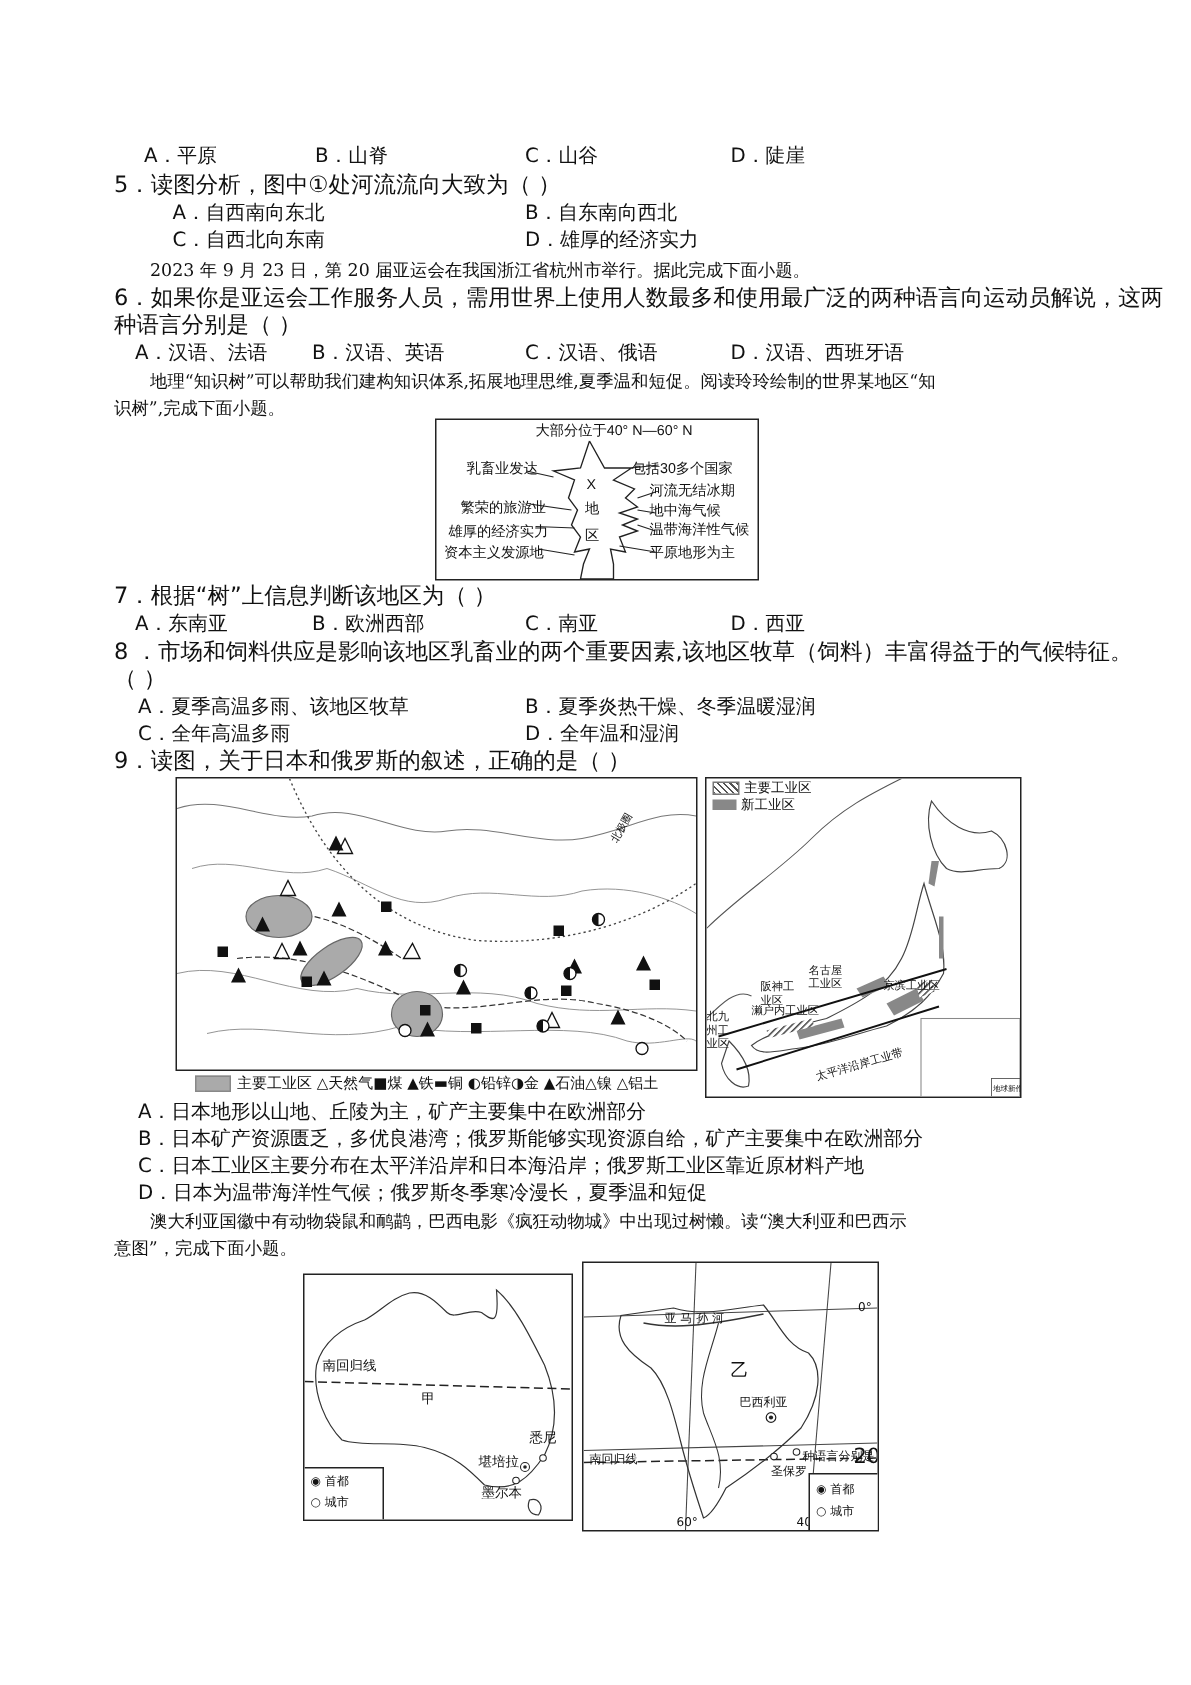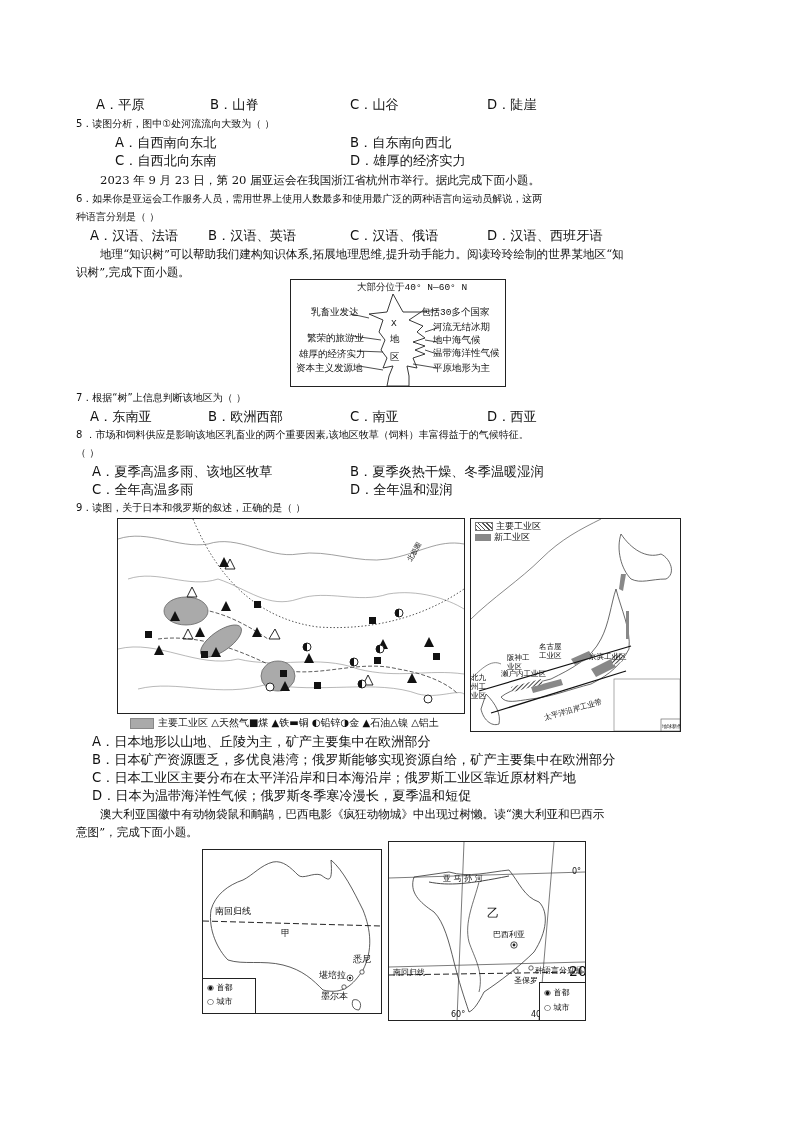--- a/index.html
+++ b/index.html
@@ -1,24 +1,24 @@
 <!DOCTYPE html>
 <html><head>
 <meta charset="utf-8">
 <style>
   html, body { margin: 0; padding: 0; background: #ffffff; }
   body { width: 794px; height: 1123px; position: relative; overflow: hidden;
          font-family: "DejaVu Sans", "Liberation Sans", sans-serif; color: #111; }
-  .line { position: absolute; font-size: 10px; line-height: 17px; white-space: nowrap; }
+  .line { position: absolute; font-size: 15px; line-height: 17px; white-space: nowrap; }
   .serif { font-family: "DejaVu Serif", "Liberation Serif", serif; font-size: 11.6px; }
   .opt { position: absolute; font-size: 13.2px; line-height: 17px; white-space: nowrap; }
   .fig { position: absolute; border: 1px solid #222; background: #fff; overflow: hidden; }
   .fig svg { position: absolute; left: 0; top: 0; }
   .flabel { position: absolute; font-size: 9px; line-height: 10px; white-space: nowrap; color: #111; }
-  .tlabel { position: absolute; font-family: Liberation Mono, monospace; font-size: 9.5px; line-height: 11px; white-space: nowrap; }
+  .tlabel { position: absolute; font-family: Liberation Sans, sans-serif; font-size: 9.5px; line-height: 11px; white-space: nowrap; }
   .legend-box { position: absolute; border: 1px solid #222; background: #fff; }
   .swatch { display: inline-block; width: 22px; height: 9px; background: #aaa; border: 1px solid #888; vertical-align: middle; margin-right: 4px; }
   .hatch { display: inline-block; width: 16px; height: 7px; vertical-align: middle; margin-right: 3px;
            background: repeating-linear-gradient(45deg, #555 0 1px, #fff 1px 3px); border: 1px solid #777; }
   .solid { display: inline-block; width: 16px; height: 7px; vertical-align: middle; margin-right: 3px; background: #888; }
 </style>
 </head>
 <body>
 
 <div class="opt" style="left:96px;top:96px">A．平原</div>
@@ -34,21 +34,21 @@
 
 <div class="line serif" style="left:100px;top:172px">2023 年 9 月 23 日，第 20 届亚运会在我国浙江省杭州市举行。据此完成下面小题。</div>
 
 <div class="line" style="left:76px;top:190px">6．如果你是亚运会工作服务人员，需用世界上使用人数最多和使用最广泛的两种语言向运动员解说，这两</div>
 <div class="line" style="left:76px;top:208px">种语言分别是（   ）</div>
 <div class="opt" style="left:90px;top:227px">A．汉语、法语</div>
 <div class="opt" style="left:208px;top:227px">B．汉语、英语</div>
 <div class="opt" style="left:350px;top:227px">C．汉语、俄语</div>
 <div class="opt" style="left:487px;top:227px">D．汉语、西班牙语</div>
 
-<div class="line serif" style="left:100px;top:246px">地理“知识树”可以帮助我们建构知识体系,拓展地理思维,提升动手能力。阅读玲玲绘制的世界某地区“知</div>
+<div class="line serif" style="left:100px;top:246px">地理“知识树”可以帮助我们建构知识体系,拓展地理思维,夏季温和短促。阅读玲玲绘制的世界某地区“知</div>
 <div class="line serif" style="left:76px;top:264px">识树”,完成下面小题。</div>
 
 <div class="fig" style="left:290px;top:279px;width:214px;height:106px">
   <svg width="214" height="106">
     <polyline fill="none" stroke="#222" stroke-width="0.9" points="102,14 96,32 78,34 92,40 88,52 94,60 90,70 96,78 92,88 102,86 98,96 96,106
               118,106 118,96 116,86 126,88 122,78 134,74 124,70 134,66 122,62 134,58 126,52 132,46 118,40 130,32 112,32 102,14"></polyline>
     <line x1="60" y1="34" x2="78" y2="38" stroke="#222" stroke-width="0.8"></line>
     <line x1="62" y1="56" x2="90" y2="60" stroke="#222" stroke-width="0.8"></line>
     <line x1="66" y1="71" x2="92" y2="72" stroke="#222" stroke-width="0.8"></line>
     <line x1="68" y1="86" x2="92" y2="90" stroke="#222" stroke-width="0.8"></line>

